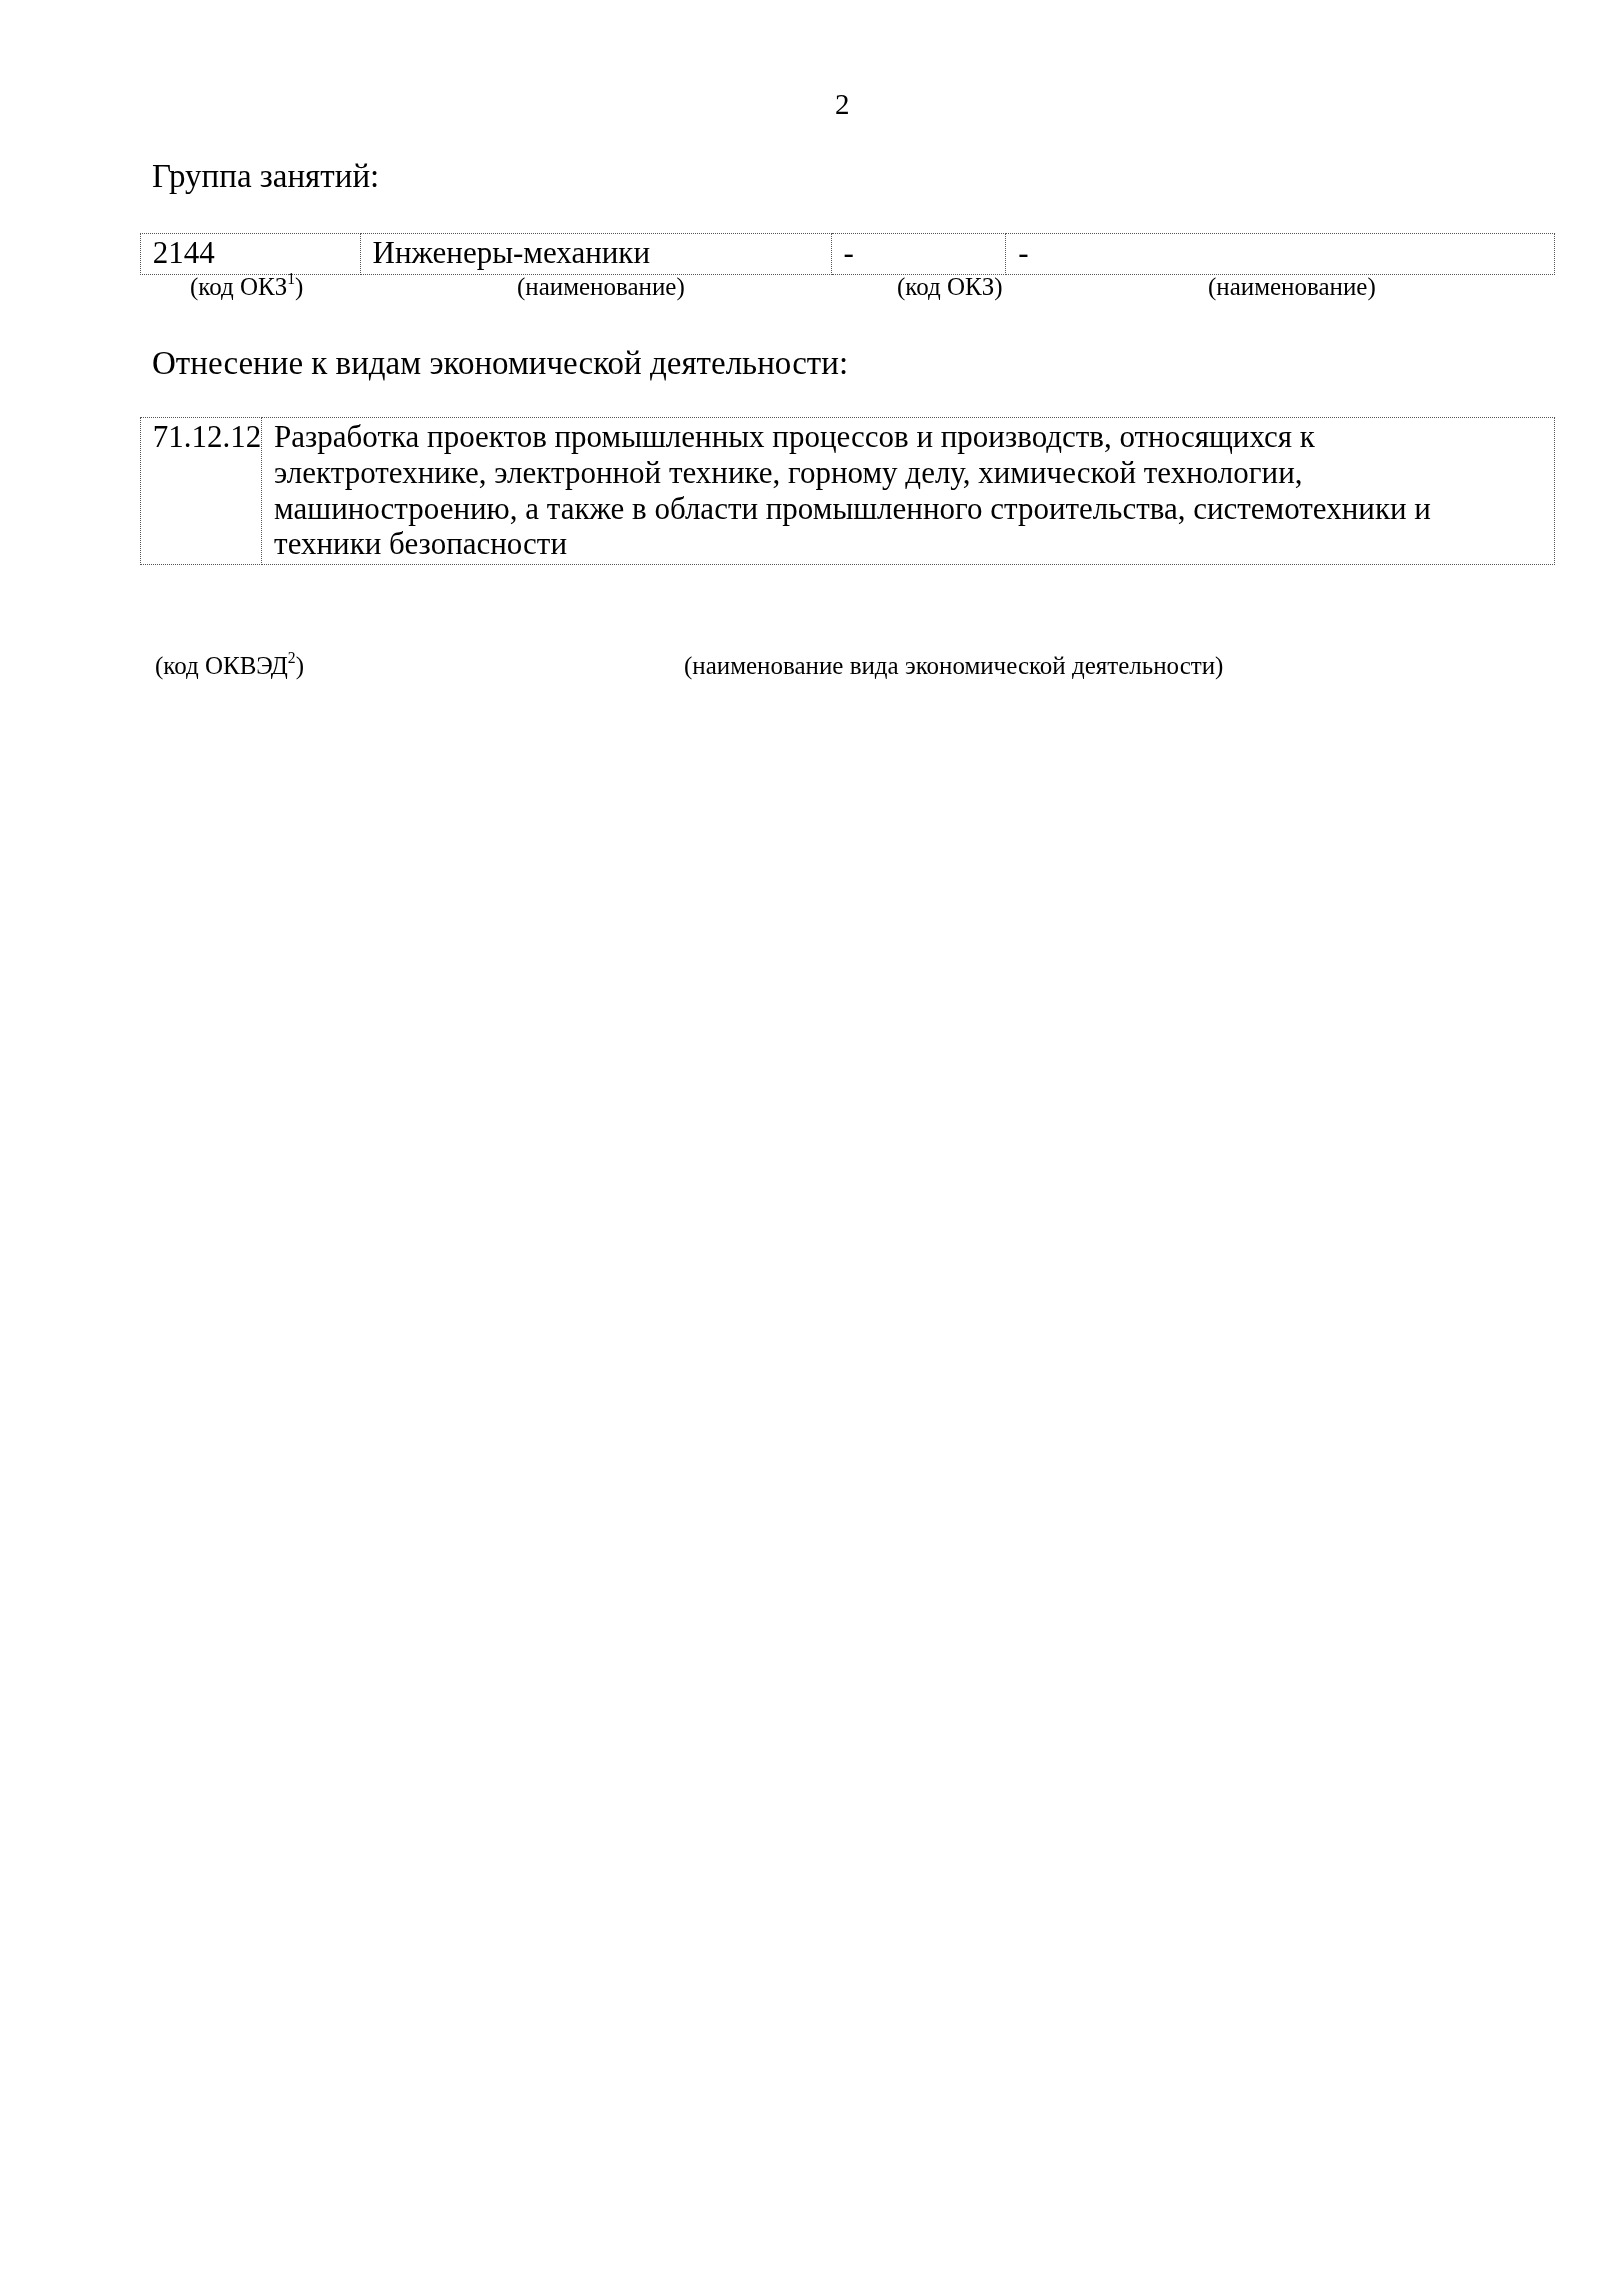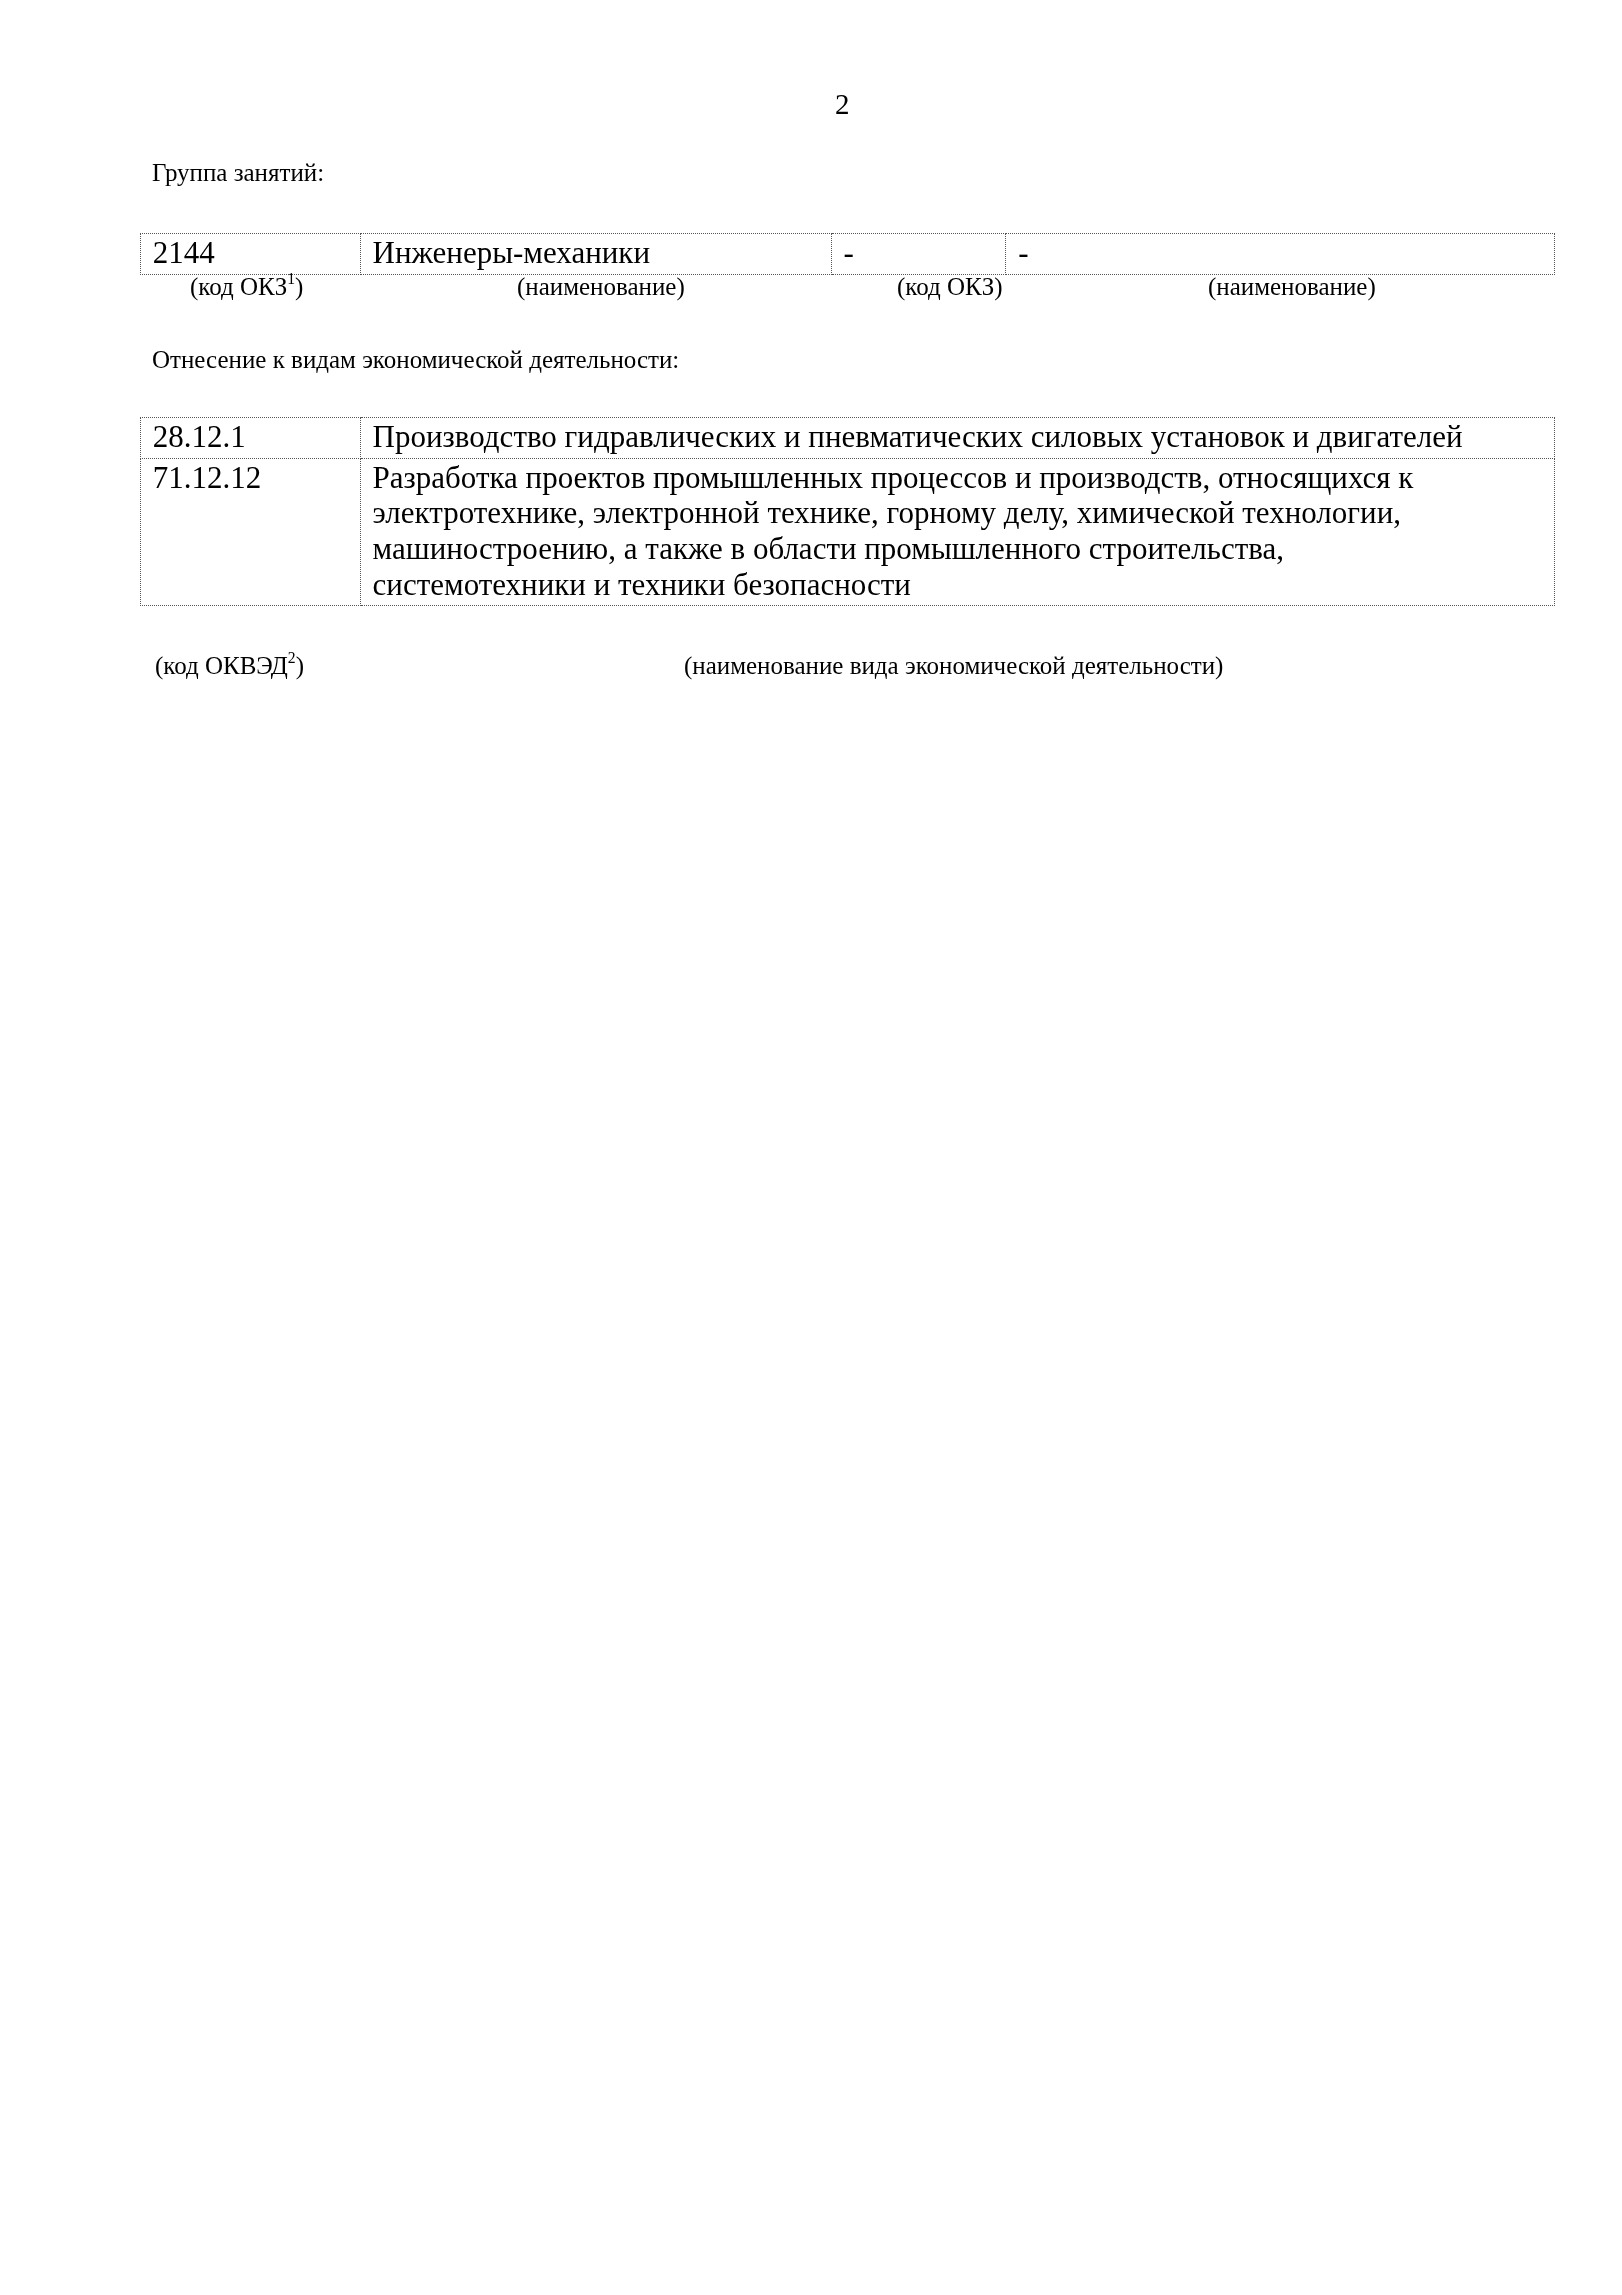--- a/index.html
+++ b/index.html
@@ -4,21 +4,21 @@
   <style>
     html, body { margin: 0; padding: 0; background: #ffffff; }
     body {
       width: 1623px; height: 2295px; position: relative; overflow: hidden;
       font-family: "Liberation Serif", "DejaVu Serif", serif; color: #000;
     }
     .page-number {
       position: absolute; left: 835px; top: 90px; font-size: 29px; line-height: 1;
     }
     .heading {
-      position: absolute; left: 152px; font-size: 25px; line-height: 1;
+      position: absolute; left: 152px; font-size: 33px; line-height: 1;
     }
     .h1 { top: 160px; }
     .h2 { top: 347px; text-align: center; }
     table {
       position: absolute; left: 140px; border-collapse: collapse;
       font-size: 31px; line-height: 1.15;
     }
     td {
       border: 1.3px dotted #555; vertical-align: top; padding: 1.3px 0 2.6px 11.8px;
     }
@@ -54,24 +54,20 @@
   <span style="left:50px"><span style="position:static">(код ОКЗ</span><sup>1</sup><span style="position:static">)</span></span>
   <span style="left:377px">(наименование)</span>
   <span style="left:757px">(код ОКЗ)</span>
   <span style="left:1068px">(наименование)</span>
 </div>
 
 <div class="heading h2">Отнесение к видам экономической деятельности:</div>
 
 <table class="okved-table">
   <tbody>
-      <tr>
-    <td style="width:207px">28.12.1</td>
-    <td>Производство гидравлических и пневматических силовых установок и двигателей</td>
-  </tr>
   <tr>
     <td>71.12.12</td>
     <td style="padding-right:59px">Разработка проектов промышленных процессов и производств, относящихся к электротехнике, электронной технике, горному делу, химической технологии, машиностроению, а также в области промышленного строительства, системотехники и техники безопасности</td>
   </tr>
 </tbody>
   </table>
 
 <div class="captions cap2">
   <span style="left:15px"><span style="position:static">(код ОКВЭД</span><sup>2</sup><span style="position:static">)</span></span>
   <span style="left:544px">(наименование вида экономической деятельности)</span>

